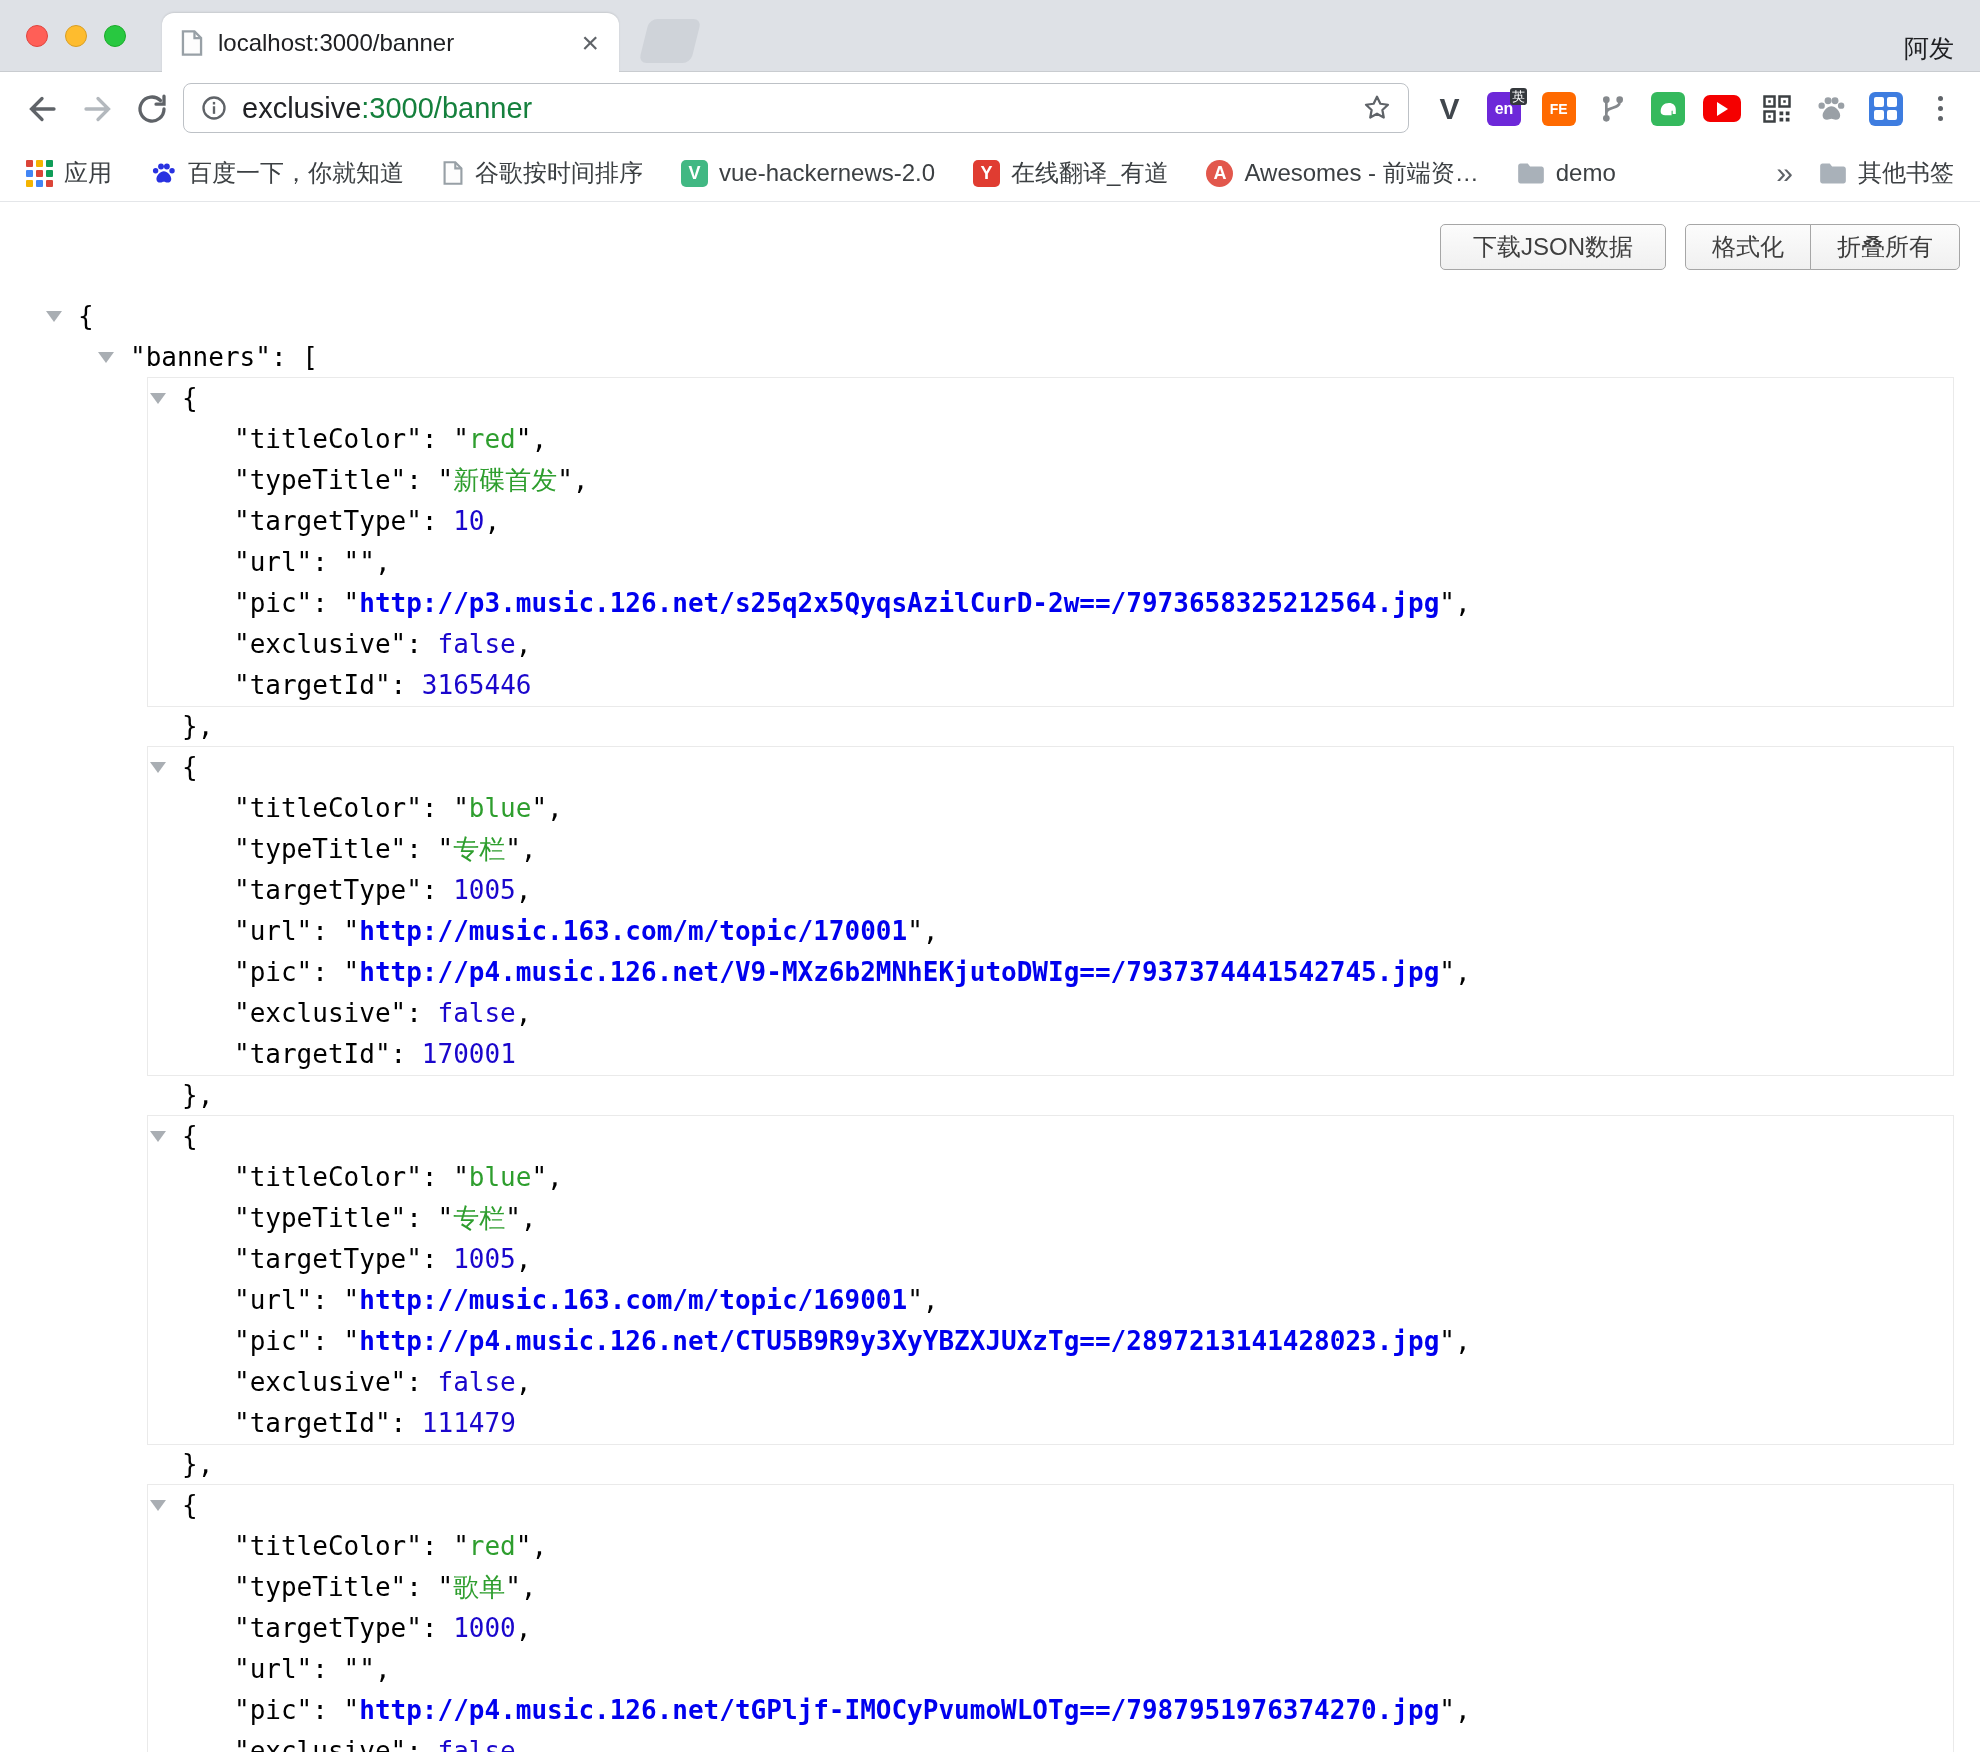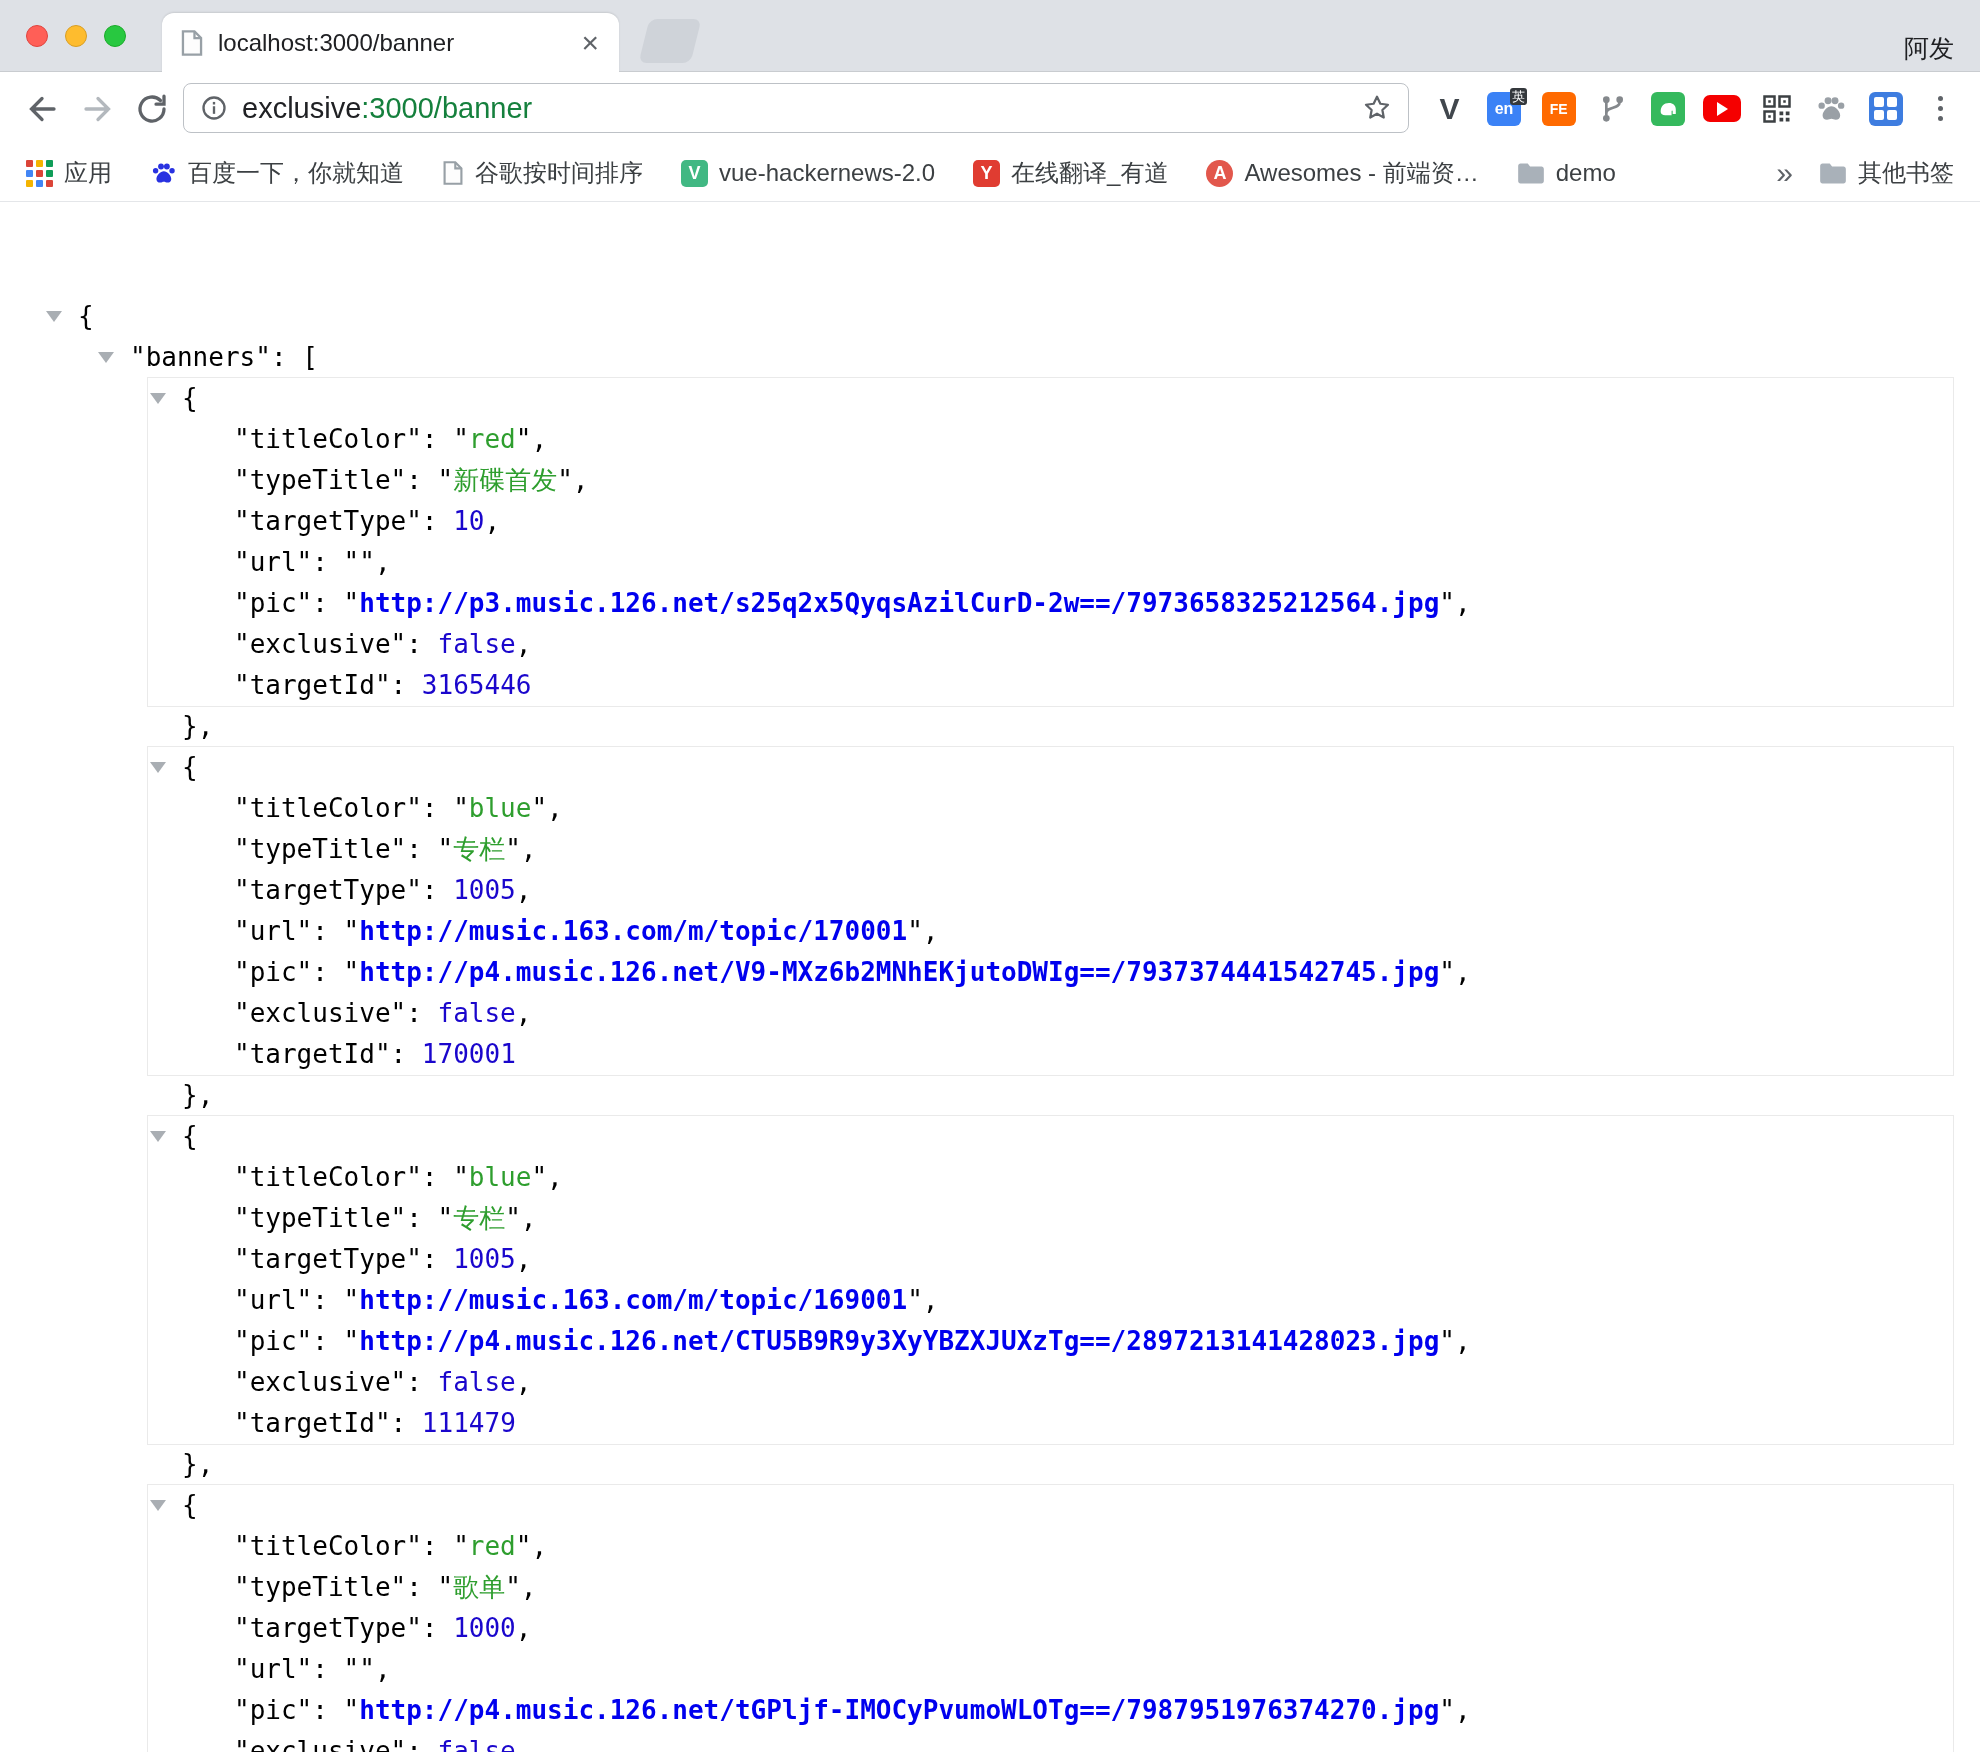--- a/index.html
+++ b/index.html
@@ -30,21 +30,21 @@
            border:1px solid #BDC1C6;border-radius:8px;display:flex;align-items:center;padding:0 16px}
   .url{font-size:29px;flex:1;margin-left:14px;white-space:nowrap;overflow:hidden}
   .url .host{color:#202124}
   .url .rest{color:#15803d}
   .extrow{position:absolute;left:1416px;right:6px;top:0;height:73px;display:flex;
           align-items:center;justify-content:space-evenly}
   .ext{position:relative;width:42px;height:42px;display:flex;align-items:center;justify-content:center;cursor:pointer}
   .vglyph{font-size:30px;font-weight:bold;color:#41474D}
   .sq{width:34px;height:34px;border-radius:6px;display:flex;align-items:center;justify-content:center;
       color:#fff;font-weight:bold}
-  .en-sq{background:#3b82f6;font-size:16px}
+  .en-sq{background:#6d28d9;font-size:16px}
   .en-badge{position:absolute;top:0;right:-2px;background:#34383C;color:#fff;font-size:13px;
             line-height:17px;padding:0 2px;border-radius:3px}
   .fe-sq{background:#FF6A00;font-size:14px}
   .green-sq{background:#35B95D}
   .blue-sq{background:#3E7DE0}
   .grid2{display:grid;grid-template-columns:10px 10px;grid-auto-rows:10px;gap:3px}
   .grid2 i{background:#fff;border-radius:2px;display:block}
   .yt{width:38px;height:27px;background:#F50000;border-radius:7px;display:flex;align-items:center;justify-content:center}
   .yt i{width:0;height:0;border-left:11px solid #fff;border-top:7px solid transparent;border-bottom:7px solid transparent;display:block}
   .kebab{display:flex;flex-direction:column;gap:5px}
@@ -272,20 +272,25 @@
     <div class="bm">
       <svg width="28" height="23" viewBox="0 0 24 19">
         <path d="M1 3c0-1.1.9-2 2-2h6.2l2 2.6H21c1.1 0 2 .9 2 2V16c0 1.1-.9 2-2 2H3c-1.1 0-2-.9-2-2z" fill="#A9B1B9"></path>
       </svg>
       <span>其他书签</span>
     </div>
   </div>
 </div>
 
 <div class="content">
+  <div class="actions">
+    <button class="btn btn-dl">下载JSON数据</button>
+    <button class="btn btn-fmt">格式化</button>
+    <button class="btn btn-col">折叠所有</button>
+  </div>
   <div class="jtree" id="json-tree">
       <div class="jline i0"><span class="tri" style="left: 46px;"></span><span class="jp">{</span></div>
       <div class="jline i1"><span class="tri" style="left: 98px;"></span><span class="jk">"banners"</span><span class="jp">: [</span></div>
       <div class="obj-box">
         <div class="jline bl-brace"><span class="tri" style="left: 2px;"></span><span class="jp">{</span></div>
         <div class="jline bl-prop"><span class="jk">"titleColor"</span><span class="jp">: </span><span class="jq">"</span><span class="js">red</span><span class="jq">"</span><span class="jp">,</span></div>
         <div class="jline bl-prop"><span class="jk">"typeTitle"</span><span class="jp">: </span><span class="jq">"</span><span class="js">新碟首发</span><span class="jq">"</span><span class="jp">,</span></div>
         <div class="jline bl-prop"><span class="jk">"targetType"</span><span class="jp">: </span><span class="jn">10</span><span class="jp">,</span></div>
         <div class="jline bl-prop"><span class="jk">"url"</span><span class="jp">: </span><span class="jq">"</span><span class="jq">"</span><span class="jp">,</span></div>
         <div class="jline bl-prop"><span class="jk">"pic"</span><span class="jp">: </span><span class="jq">"</span><a class="jl">http://p3.music.126.net/s25q2x5QyqsAzilCurD-2w==/7973658325212564.jpg</a><span class="jq">"</span><span class="jp">,</span></div>

